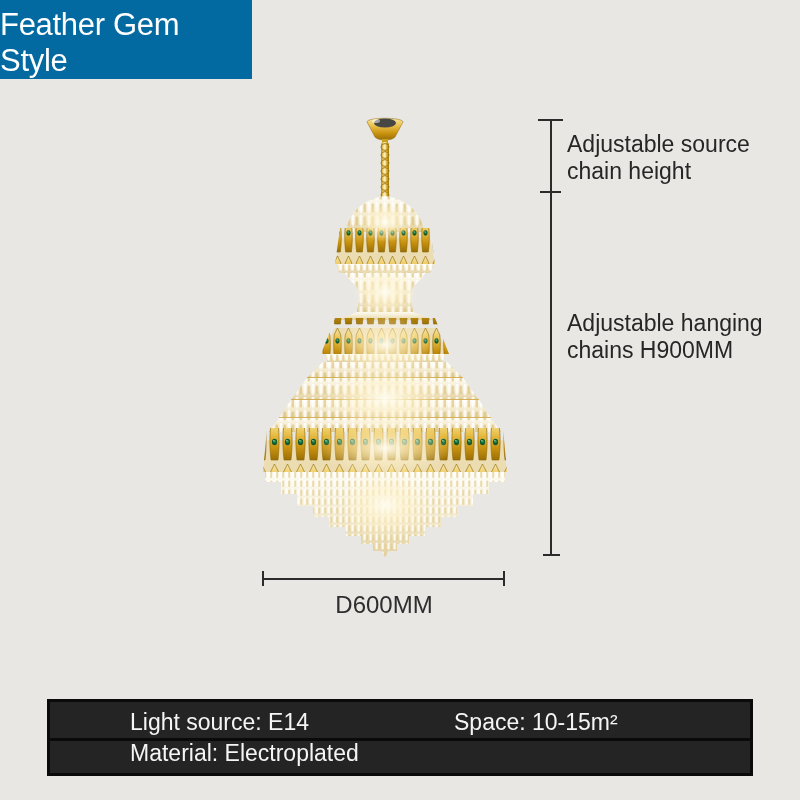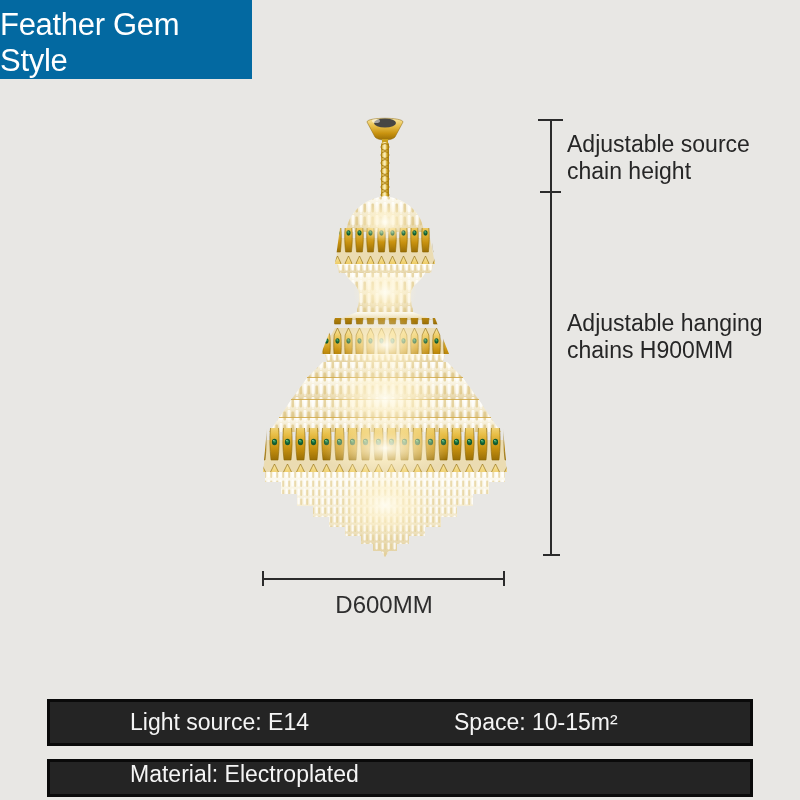--- a/index.html
+++ b/index.html
@@ -30,21 +30,21 @@
     position:absolute;left:284px;top:591px;width:200px;text-align:center;
     font-size:24px;color:#2e2e2e;
   }
   
   .spec-bar{
     position:absolute;left:47px;width:706px;
     background:#242424;border:3px solid #0a0a0a;box-sizing:border-box;
     color:#f5f5f5;overflow:hidden;
   }
   .bar1{top:675px;height:47px;margin-top:24px;}
-  .bar2{top:738px;height:38px;margin-top:21px;}
+  .bar2{top:738px;height:38px;}
   .cell{position:absolute;font-size:23px;line-height:21.5px;white-space:nowrap;}
   .bar1 .cell{top:50%;transform:translateY(-52%);}
   .bar2 .cell{top:2px;}
   .cell1{left:80px;}
   .cell2{left:404px;}
   .cell .ln{display:block;}
   .chandelier{position:absolute;left:255px;top:110px;width:260px;height:450px;}
 </style>
 </head>
 <body>

